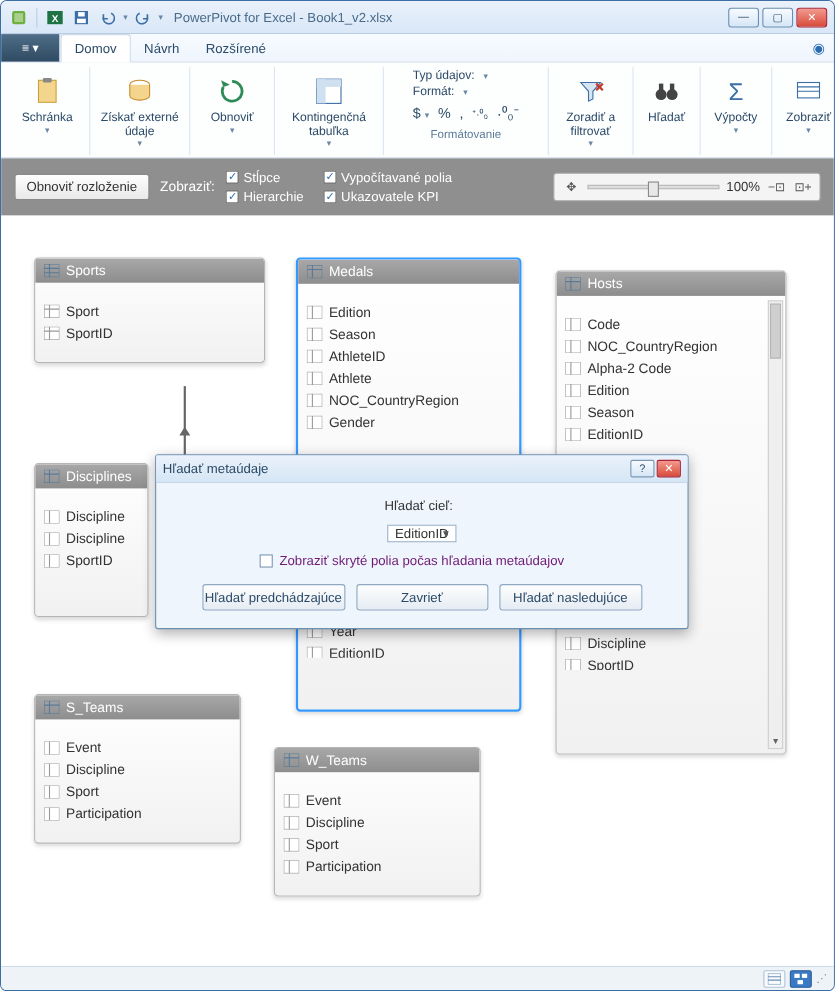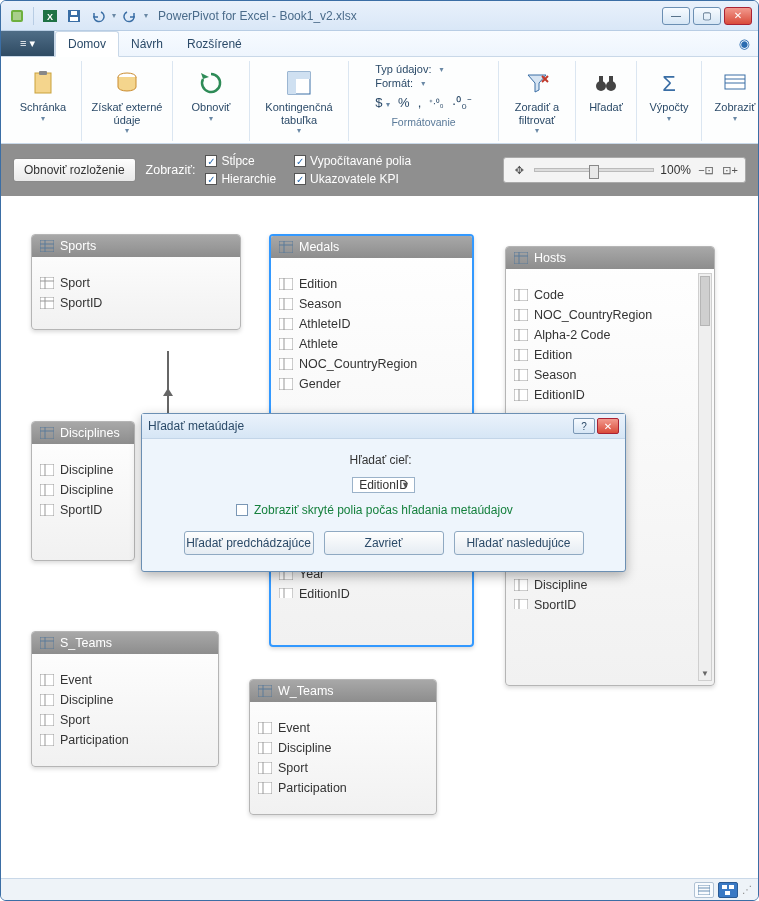--- a/index.html
+++ b/index.html
@@ -195,21 +195,21 @@
   .dlg-winbtn.close { background: linear-gradient(#f29a8e,#d94b3a); color:#fff; border-color:#a23; }
   .dlg-body { padding:14px 16px 16px 16px; }
   .dlg-row { display:flex; align-items:center; gap:10px; margin-bottom:10px;flex-direction:column; }
   .dlg-label { font-size:12px; color:#333; width:68px; }
   .dlg-input {
     flex:1; height:22px; border:1px solid #9bb2c9; background:#fff;
     display:flex; align-items:center; padding:0 6px; font-size:12px; color:#333;
     position:relative;
   }
   .dlg-input .dd { position:absolute; right:4px; font-size:9px; color:#555; }
-  .dlg-chkrow { margin-left:78px; display:flex; align-items:center; gap:6px; font-size:12px; color:#15803d; margin-bottom:14px;}
+  .dlg-chkrow { margin-left:78px; display:flex; align-items:center; gap:6px; font-size:12px; color:#701a75; margin-bottom:14px;}
   .dlg-chk { width:12px; height:12px; border:1px solid #7a97b5; background:#fff; display:inline-block; }
   .dlg-buttons { display:flex; gap:10px; justify-content:center; }
   .dlg-btn {
     min-width:130px; height:24px;
     background: linear-gradient(#fefefe,#e5ecf3);
     border:1px solid #8fa9c2; border-radius:3px;
     font-size:12px; color:#2b4a68;
     display:flex; align-items:center; justify-content:center;
   }
 

